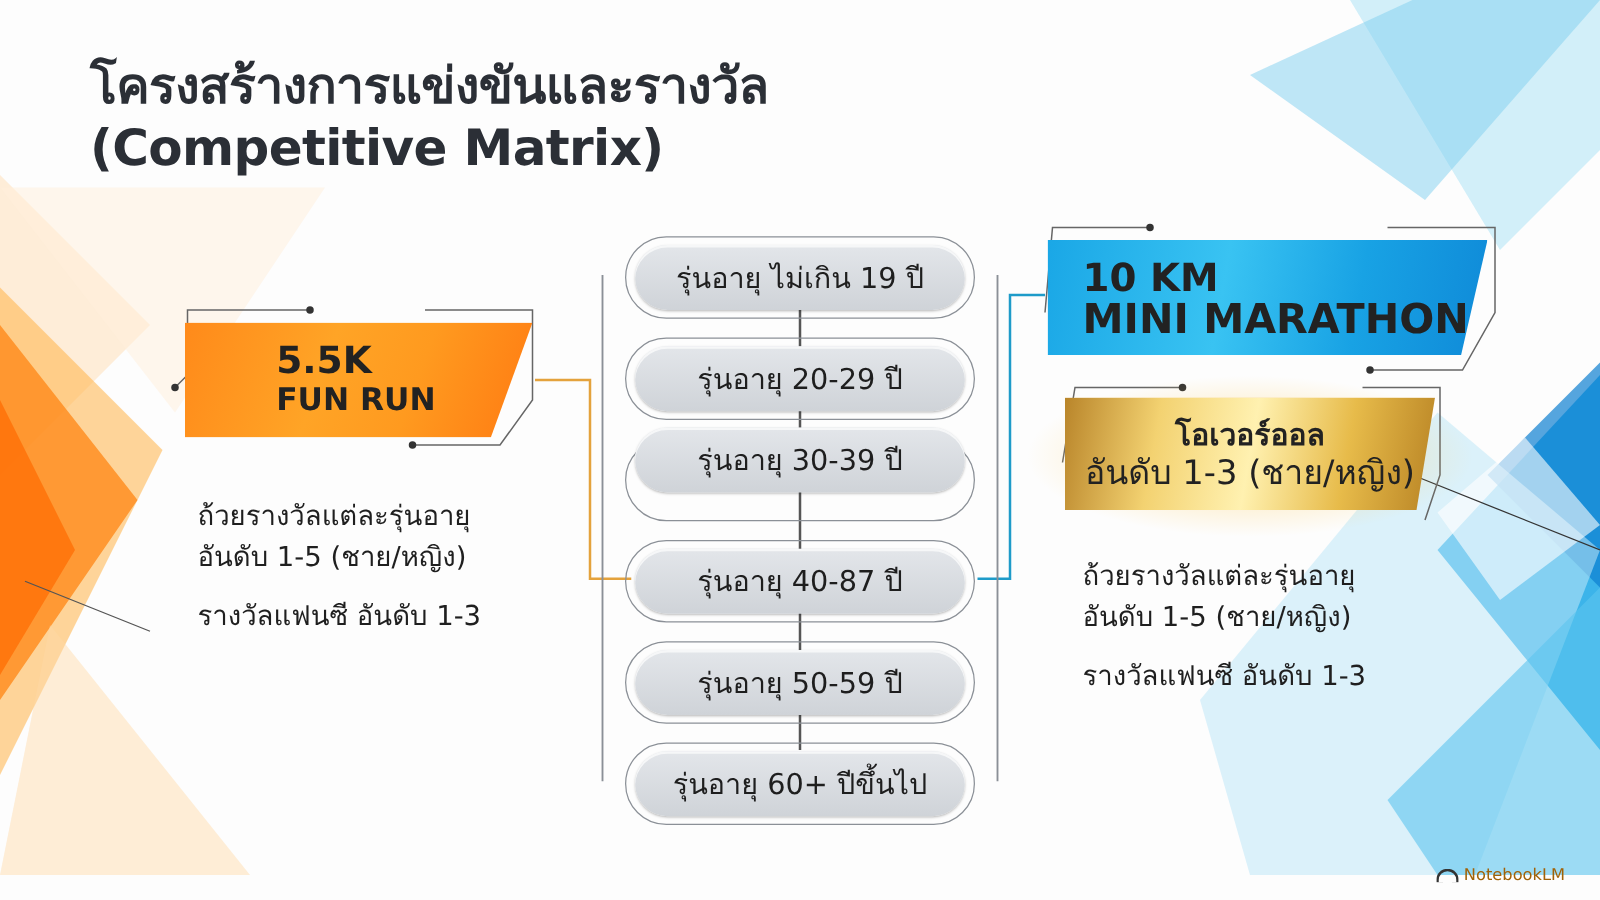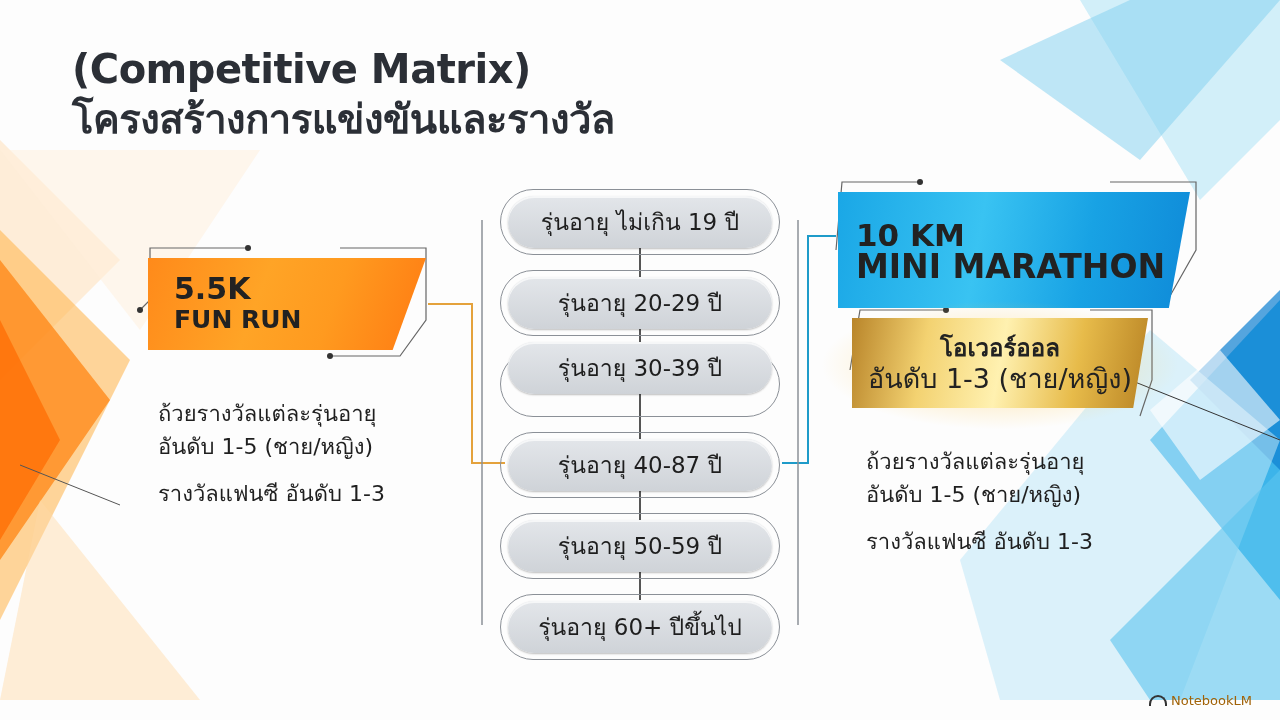--- a/index.html
+++ b/index.html
@@ -6,26 +6,26 @@
   body{width:1280px;height:720px;overflow:hidden;position:relative;background:#fdfdfd;font-family:"DejaVu Sans",sans-serif;color:#222;}
   .bg{position:absolute;inset:0;overflow:hidden;}
   .bg svg{position:absolute;left:0;top:0;}
   .title{position:absolute;left:72px;top:44px;font-weight:bold;font-size:40px;line-height:50px;color:#2b2f36;letter-spacing:-0.5px;}
   .title .l2{display:block;}
 
   
   .badge{position:absolute;font-weight:bold;color:#222;display:flex;flex-direction:column;justify-content:center;}
   .badge-orange{left:148px;top:258px;width:278px;height:92px;
     background:linear-gradient(110deg,#ff8a1a 0%,#ffa426 40%,#ff9a1f 65%,#ff7a12 100%);
-    clip-path:polygon(0 0,100% 0,88% 100%,0 100%);padding-left:26px;box-sizing:border-box;}
+    clip-path:polygon(0 0,100% 0,88% 100%,0 100%);padding-left:73px;box-sizing:border-box;}
   .badge-orange .a{font-size:30px;line-height:32px;}
   .badge-orange .b{font-size:25px;line-height:30px;}
-  .badge-blue{left:838px;top:192px;width:352px;height:116px;
+  .badge-blue{left:838px;top:192px;width:352px;height:92px;
     background:linear-gradient(100deg,#1aa7e6 0%,#39c3f2 40%,#18a2e4 70%,#0f8ad8 100%);
-    clip-path:polygon(0 0,100% 0,94% 100%,0 100%);padding-left:18px;box-sizing:border-box;}
+    clip-path:polygon(0 0,100% 0,94% 100%,0 100%);padding-left:28px;box-sizing:border-box;}
   .badge-blue .a{font-size:31px;line-height:34px;}
   .badge-blue .b{font-size:33px;line-height:30px;}
   .badge-gold{left:852px;top:318px;width:296px;height:90px;
     background:linear-gradient(100deg,#b9852a 0%,#f3d271 25%,#fff1b0 50%,#e7bb4a 75%,#b88324 100%);
     clip-path:polygon(0 0,100% 0,95% 100%,0 100%);align-items:center;box-shadow:0 0 30px #f3b33d;}
   .glow{position:absolute;left:820px;top:300px;width:360px;height:130px;border-radius:30px;background:radial-gradient(ellipse at center,rgba(255,200,80,.55),rgba(255,200,80,0) 70%);}
   .badge-gold .a{font-size:24px;line-height:32px;}
   .badge-gold .b{font-size:27px;line-height:30px;font-weight:normal;}
 
   .desc{position:absolute;font-size:22px;line-height:33px;color:#1f1f1f;}
@@ -78,22 +78,22 @@
     <circle cx="248" cy="248" r="3" fill="#333"></circle>
     <circle cx="140" cy="310" r="3" fill="#333"></circle>
     <circle cx="330" cy="356" r="3" fill="#333"></circle>
     <circle cx="920" cy="182" r="3" fill="#333"></circle>
     <circle cx="1096" cy="296" r="3" fill="#333"></circle>
     <circle cx="946" cy="310" r="3" fill="#333"></circle>
   </svg>
 </div>
 
 <div class="title">
+  <span class="l2">โครงสร้างการแข่งขันและรางวัล</span>
   <span class="l2">(Competitive Matrix)</span>
-  <span class="l2">โครงสร้างการแข่งขันและรางวัล</span>
 </div>
 
 <div class="badge badge-orange">
   <span class="a">5.5K</span>
   <span class="b">FUN RUN</span>
 </div>
 <div class="desc" style="left:158px;top:397px;">
   <p>ถ้วยรางวัลแต่ละรุ่นอายุ</p>
   <p>อันดับ 1-5 (ชาย/หญิง)</p>
   <p class="gap">รางวัลแฟนซี อันดับ 1-3</p>

